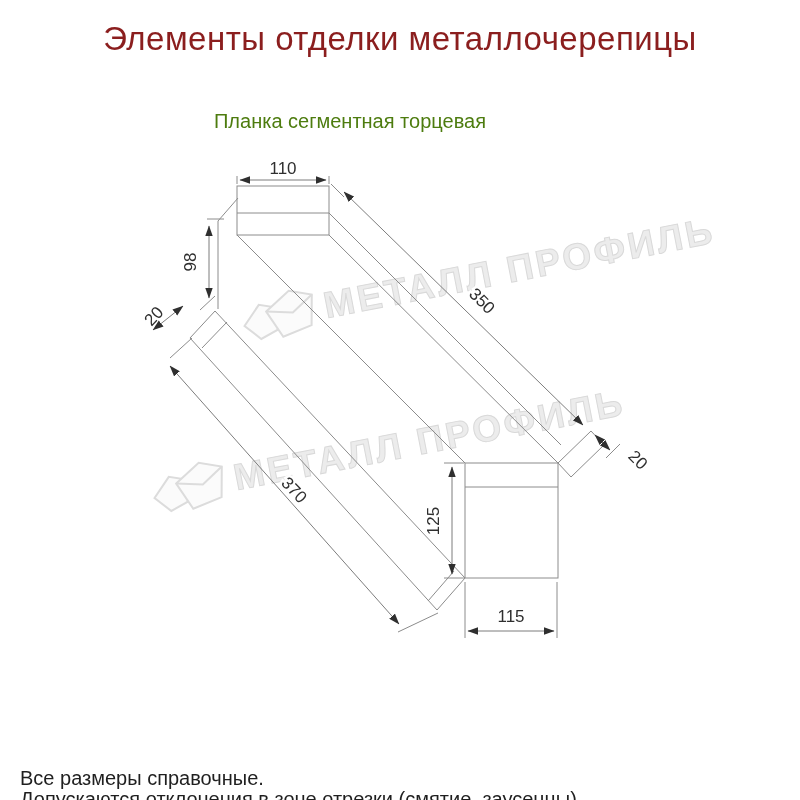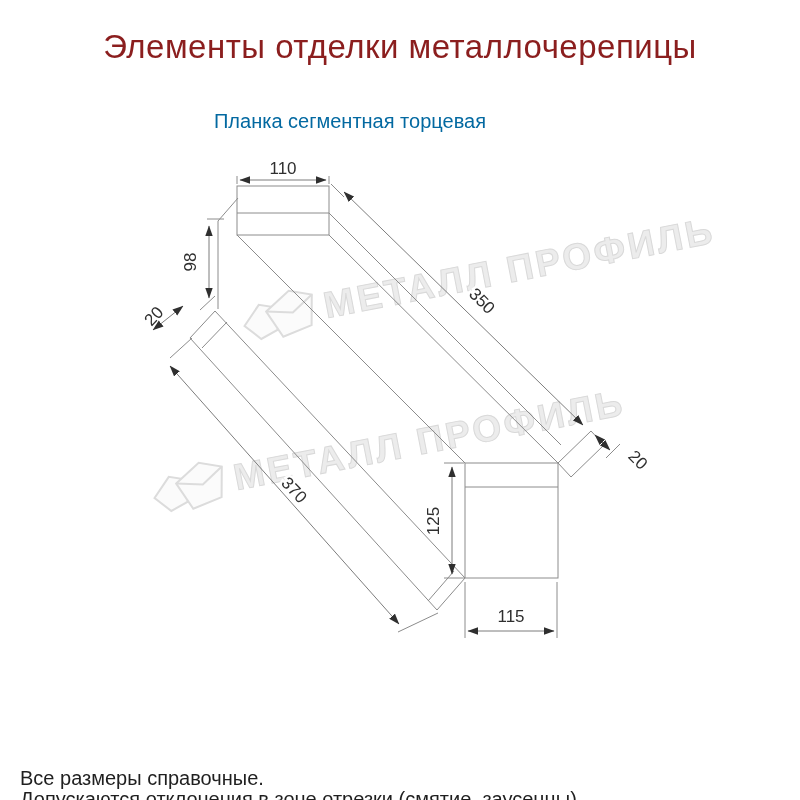--- a/index.html
+++ b/index.html
@@ -2,28 +2,28 @@
 <html><head>
 <meta charset="utf-8">
 <style>
   html,body{margin:0;padding:0;}
   body{
     width:800px;height:800px;background:#ffffff;
     font-family:"Liberation Sans", sans-serif;
     position:relative;overflow:hidden;
   }
   .page-title{
-    position:absolute;top:28px;left:0;width:800px;
+    position:absolute;top:20px;left:0;width:800px;
     text-align:center;font-size:33px;font-weight:400;
     color:#8b1e1e;letter-spacing:0.5px;
   }
   .product-name{
     position:absolute;top:108px;left:0;width:700px;
     text-align:center;font-size:20px;font-weight:400;
-    color:#0369a1;line-height:26px;
+    color:#4d7c0f;line-height:26px;
   }
   .drawing-wrap{position:absolute;top:0;left:0;}
   .notes{
     position:absolute;left:20px;top:768px;width:760px;
     font-size:20px;color:#1f1f1f;line-height:21px;
   }
   svg text.dim{
     font-family:"Liberation Sans", sans-serif;
     font-size:17px;fill:#2f2f2f;
   }

